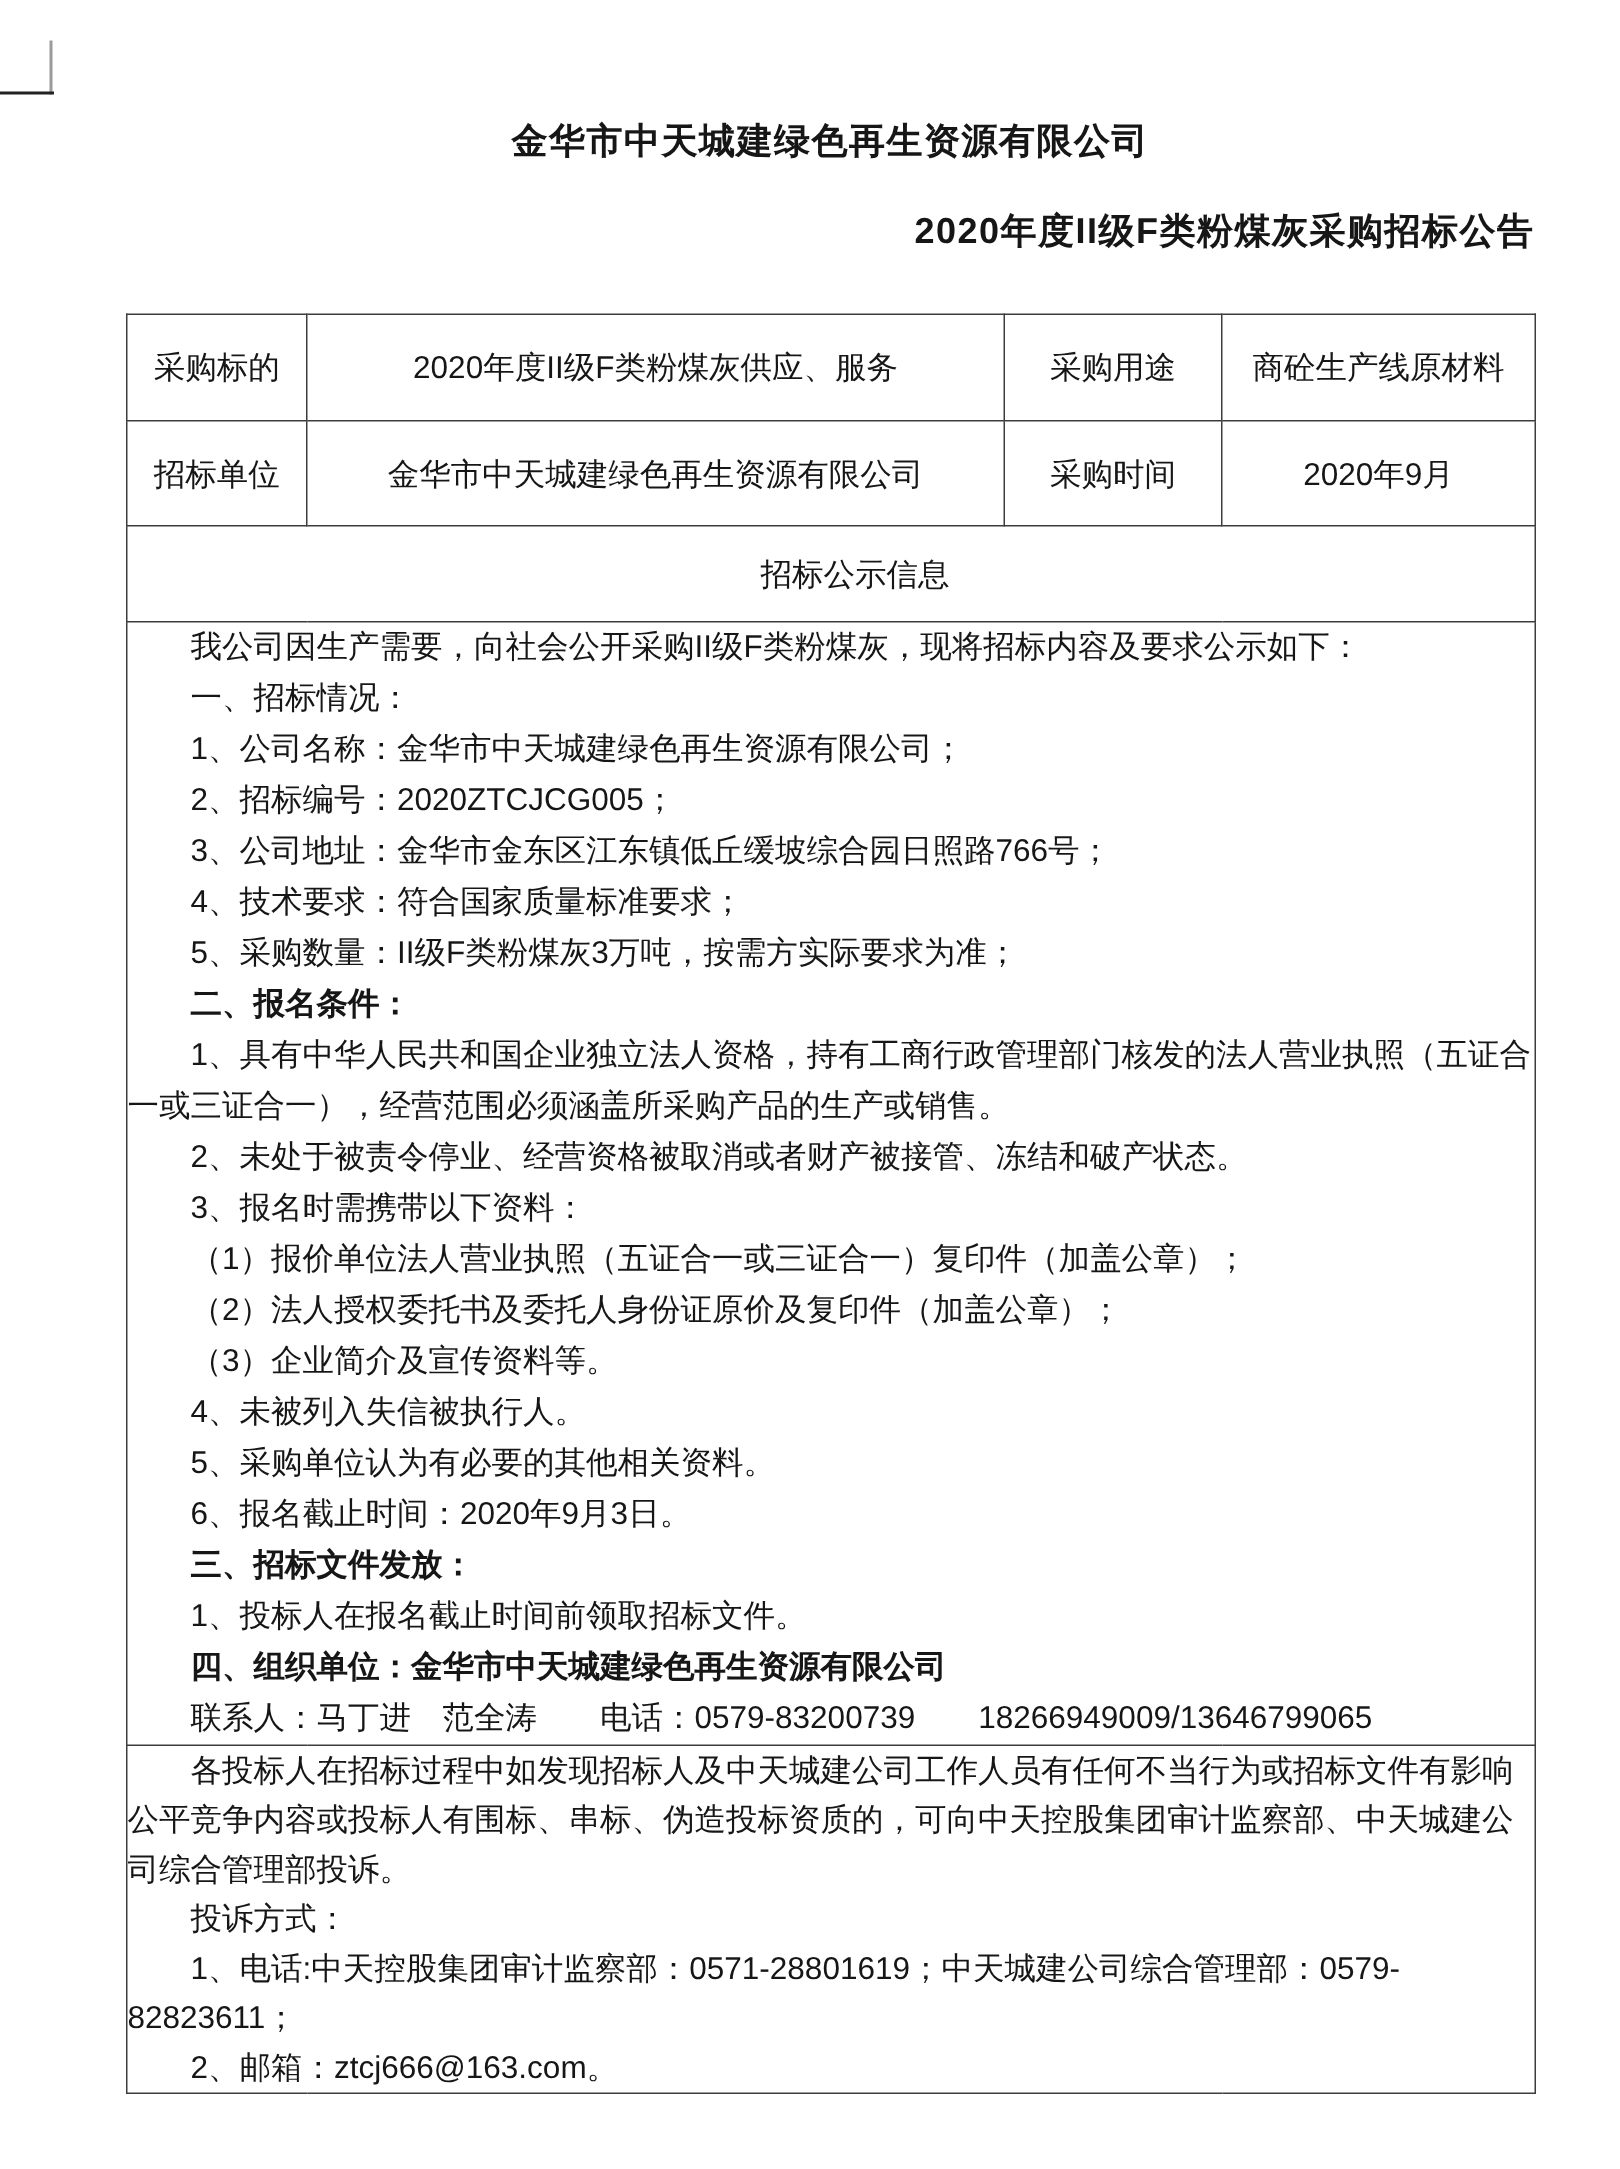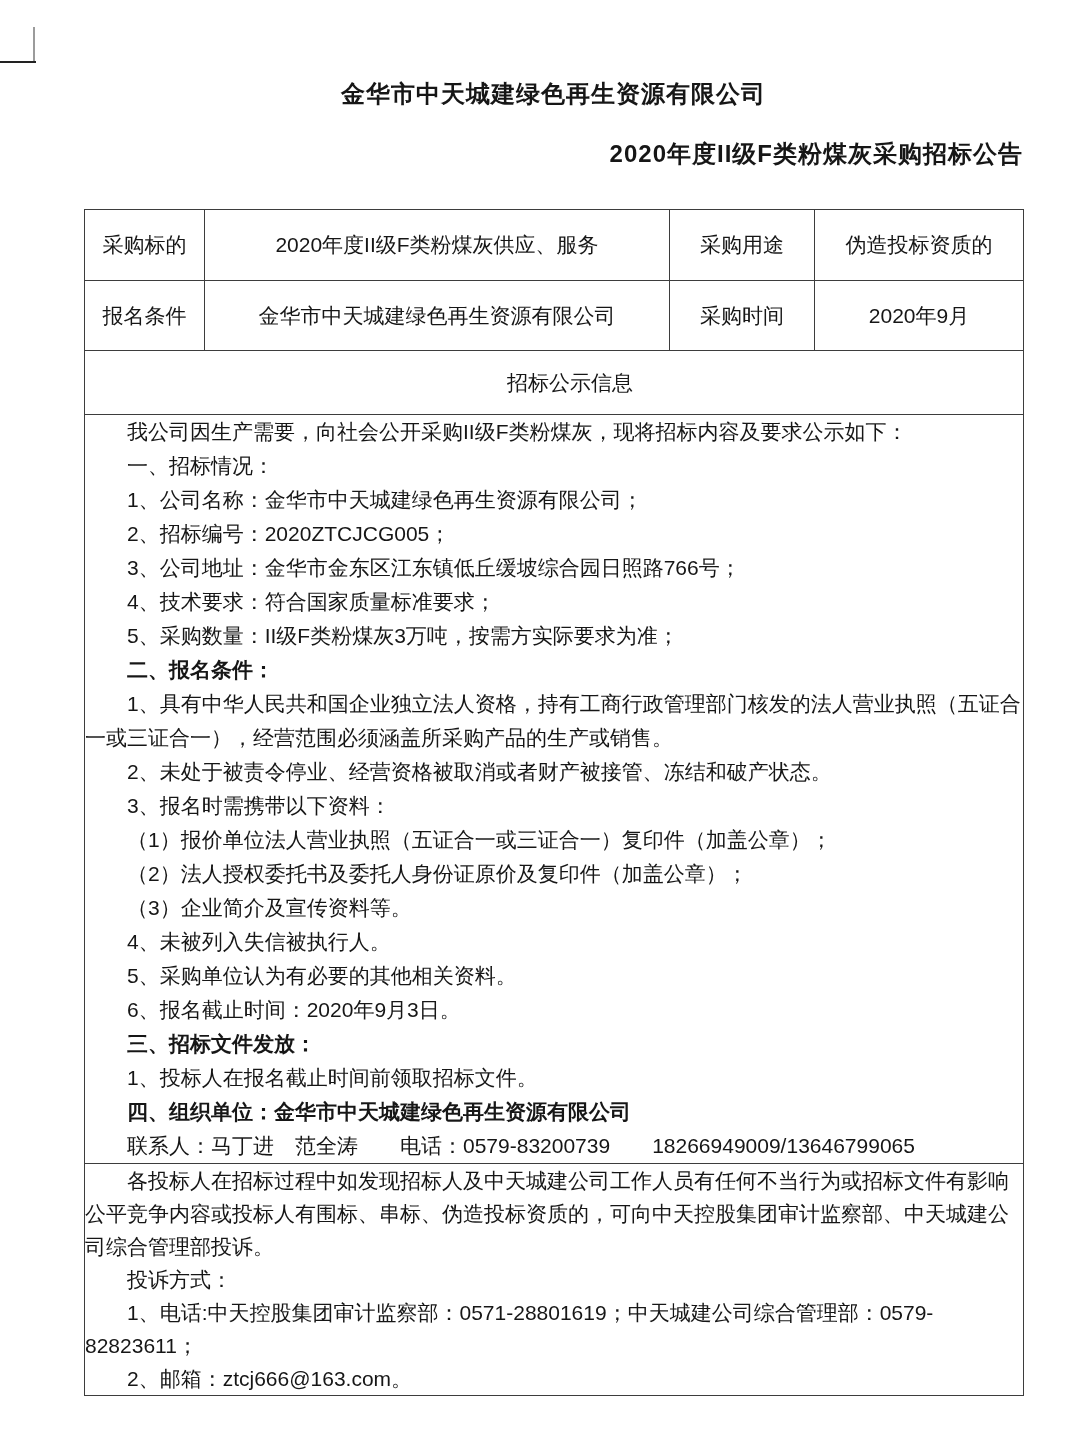--- a/index.html
+++ b/index.html
@@ -92,24 +92,24 @@
     <col style="width:120px">
     <col style="width:465px">
     <col style="width:145px">
     <col style="width:209px">
   </colgroup>
   <tbody>
     <tr class="row-fields-1">
       <td class="cell-center">采购标的</td>
       <td class="cell-center">2020年度II级F类粉煤灰供应、服务</td>
       <td class="cell-center">采购用途</td>
-      <td class="cell-center">伪造投标资质的</td>
+      <td class="cell-center">商砼生产线原材料</td>
     </tr>
     <tr class="row-fields-2">
-      <td class="cell-center">报名条件</td>
+      <td class="cell-center">招标单位</td>
       <td class="cell-center">金华市中天城建绿色再生资源有限公司</td>
       <td class="cell-center">采购时间</td>
       <td class="cell-center">2020年9月</td>
     </tr>
     <tr class="row-section">
       <td class="cell-center" colspan="4">招标公示信息</td>
     </tr>
     <tr>
       <td class="content-cell" colspan="4">
         <p>我公司因生产需要，向社会公开采购II级F类粉煤灰，现将招标内容及要求公示如下：</p>

